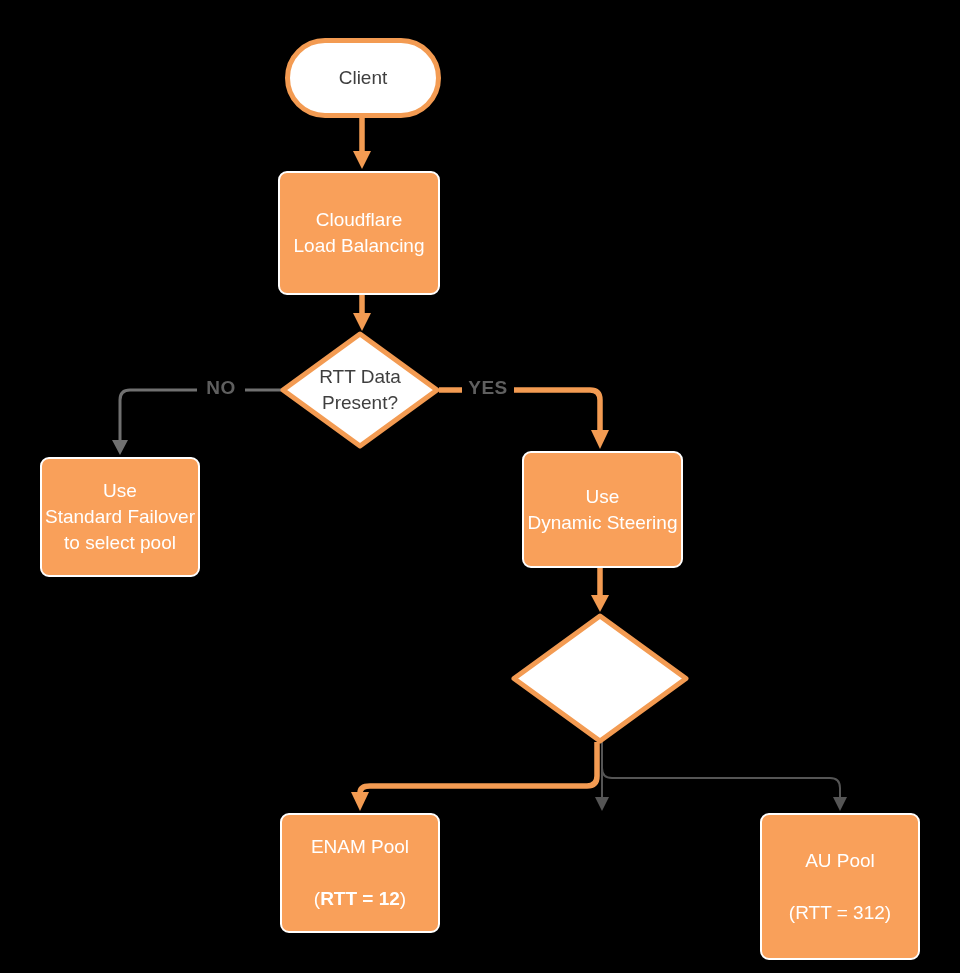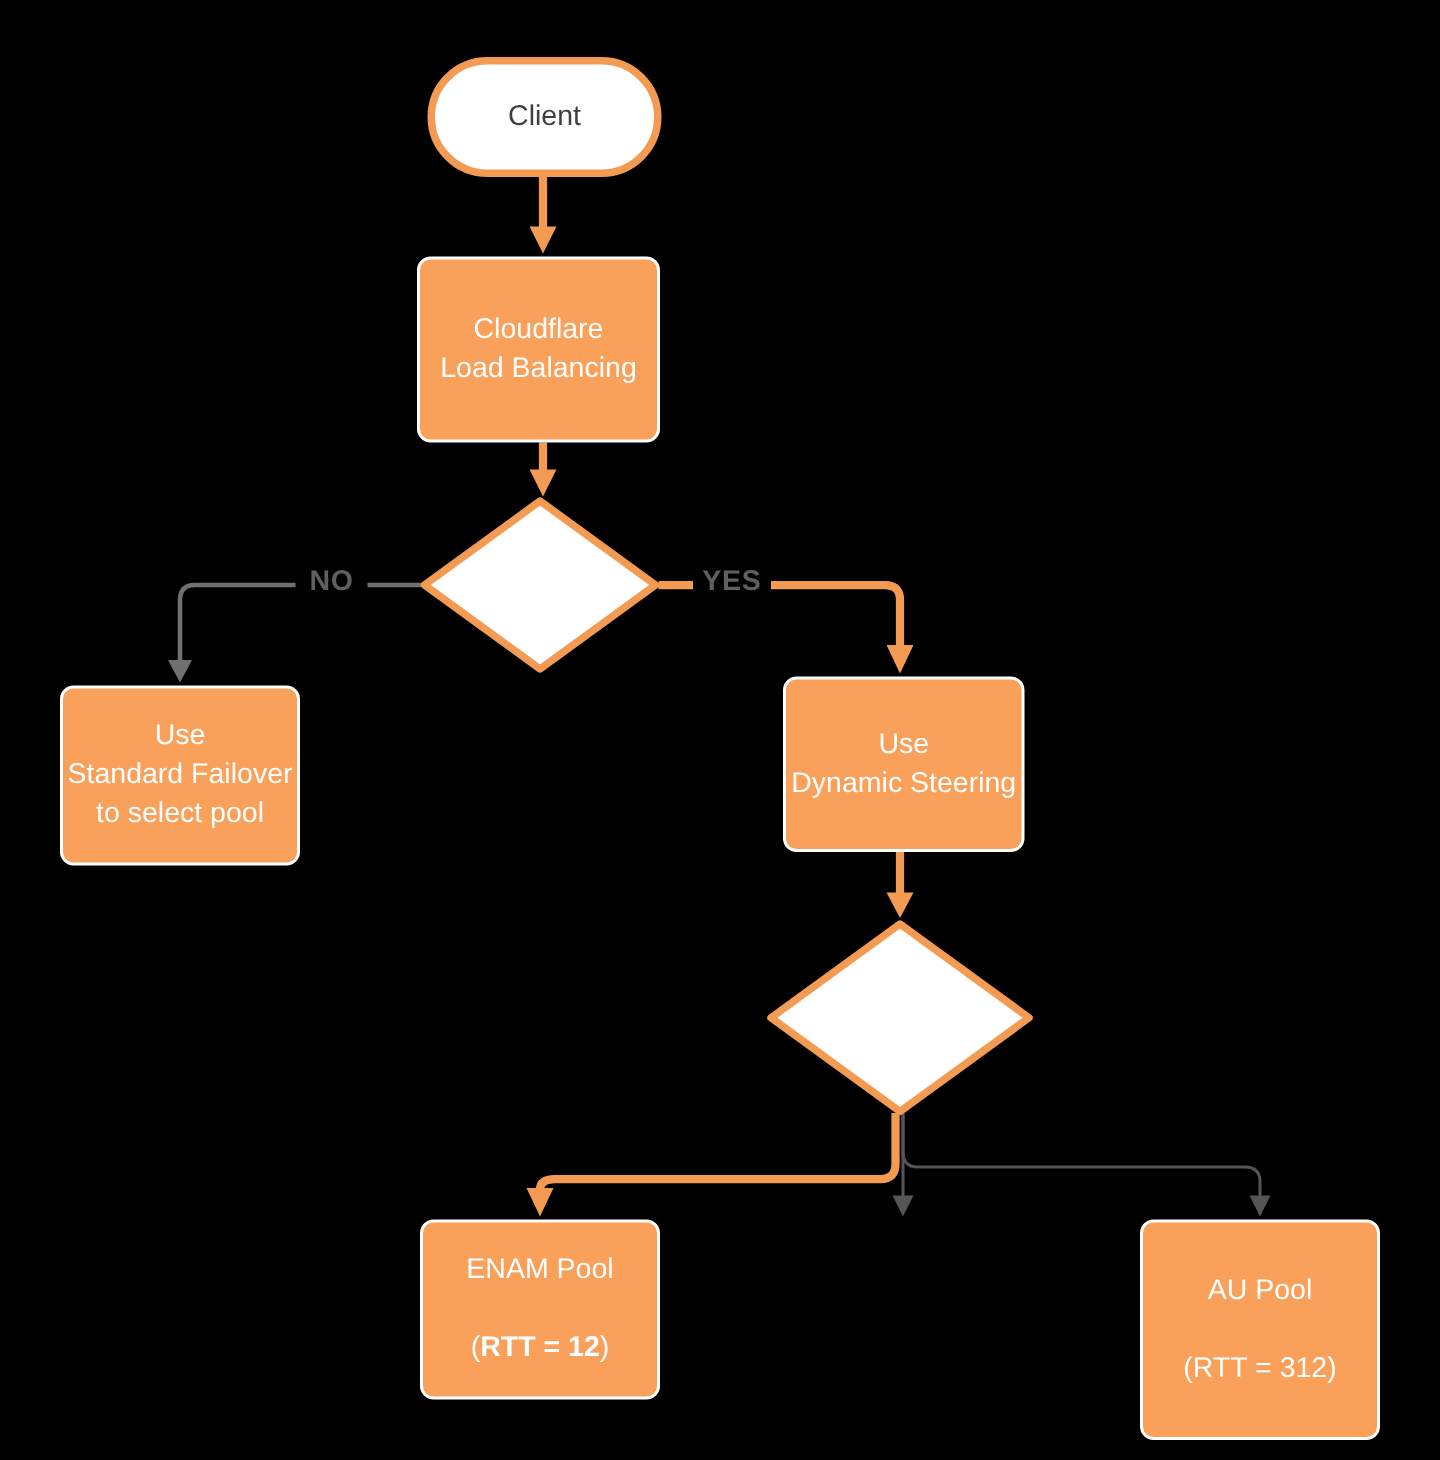--- a/index.html
+++ b/index.html
@@ -117,20 +117,22 @@
 
   <div class="node box" style="left:278px; top:171px; width:162px; height:124px;">
     <span class="node-text">Cloudflare
 Load Balancing</span>
   </div>
 
   <div class="node diamond" style="left:280px; top:331px; width:160px; height:118px;">
     <svg width="160" height="118" viewBox="0 0 160 118">
       <polygon points="80,3 157,59 80,115 3,59"></polygon>
     </svg>
+    <span class="node-text">RTT Data
+Present?</span>
   </div>
 
   <div class="node box" style="left:40px; top:457px; width:160px; height:120px;">
     <span class="node-text">Use
 Standard Failover
 to select pool</span>
   </div>
 
   <div class="node box" style="left:522px; top:451px; width:161px; height:117px;">
     <span class="node-text">Use

